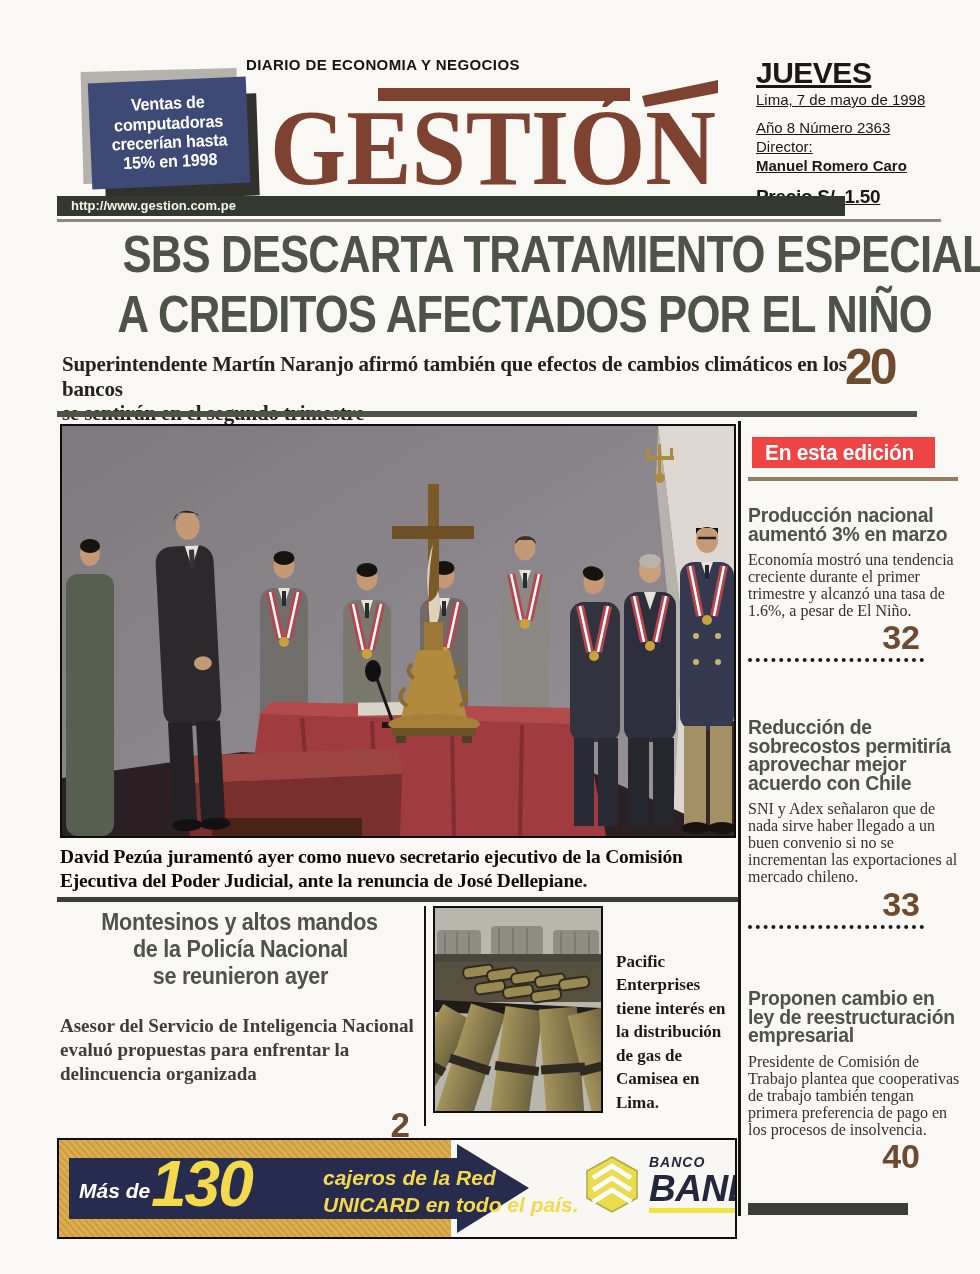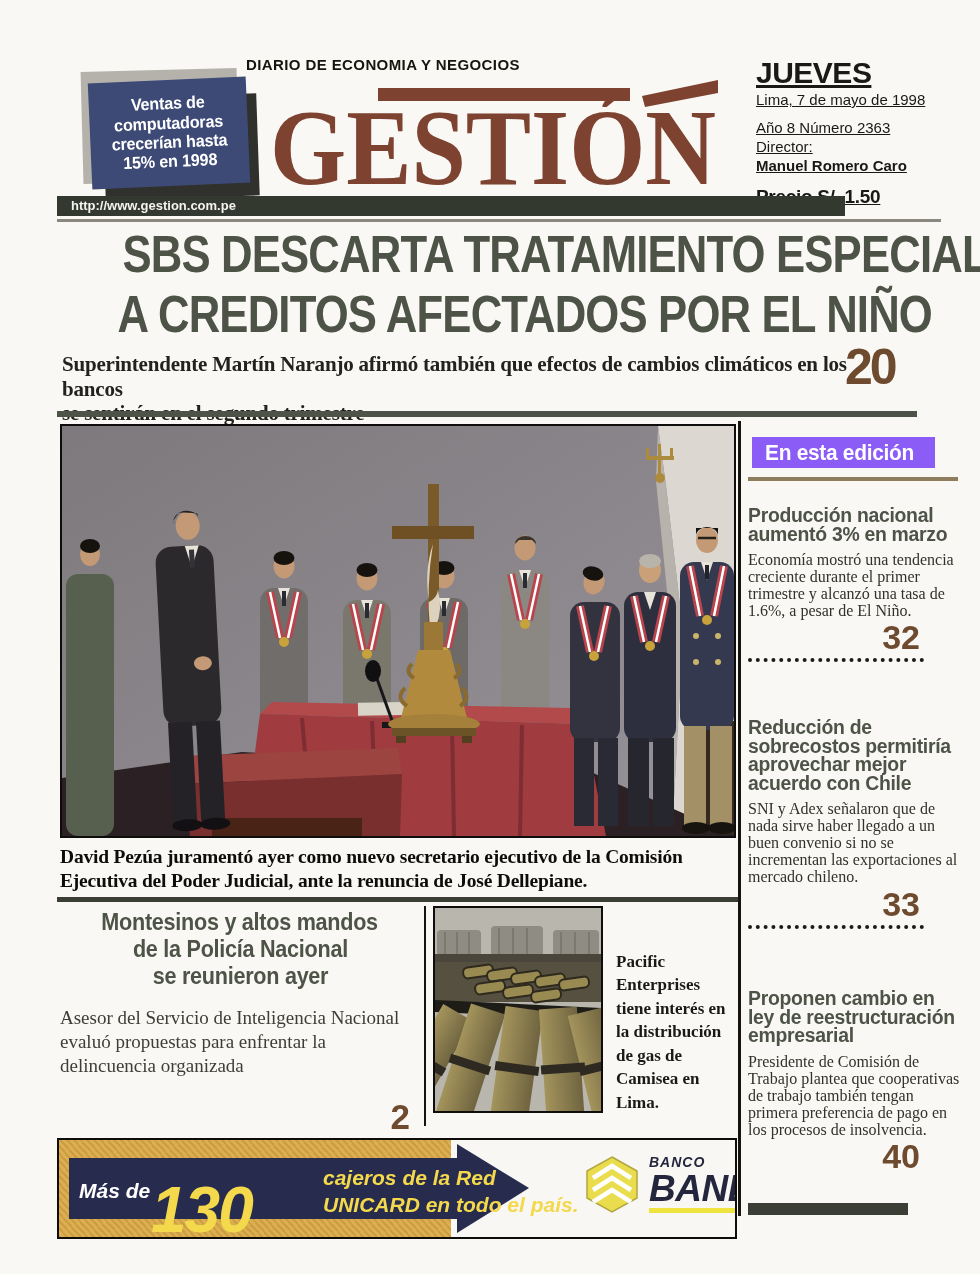--- a/index.html
+++ b/index.html
@@ -37,48 +37,48 @@
   .col-divider{left:738px;top:421px;width:3px;height:795px;background:#15140f;}
   
   .photo-frame{left:60px;top:424px;width:676px;height:414px;border:2px solid #0e0d0b;box-sizing:border-box;background:#8e8a8c;}
   .photo-caption{left:60px;top:845px;width:680px;font-family:"Liberation Serif",serif;font-weight:700;
                  font-size:19.5px;line-height:1.22;color:#0e0d0b;letter-spacing:-.2px;}
   .mid-rule{left:57px;top:897px;width:681px;height:5px;background:#3a3e34;}
   
   .montesinos{left:60px;top:908px;width:360px;}
   .mont-line{text-align:center;font-size:24px;line-height:27px;font-weight:900;color:#4e5347;white-space:nowrap;}
   .mont-line span{display:inline-block;transform:scaleX(.9);transform-origin:center;letter-spacing:-.3px;}
-  .mont-sub{margin-top:17px;font-family:"Liberation Serif",serif;font-weight:400;font-size:19px;
+  .mont-sub{margin-top:25px;font-family:"Liberation Serif",serif;font-weight:700;font-size:19px;
             line-height:1.25;color:#3f3d37;}
   .mont-page{text-align:right;padding-right:10px;margin-top:22px;font-size:35px;font-weight:900;color:#6e4a2f;line-height:1;}
   .sub-divider{left:424px;top:906px;width:2px;height:220px;background:#15140f;}
   .pipes-frame{left:433px;top:906px;width:170px;height:207px;border:2px solid #0e0d0b;box-sizing:border-box;background:#b9b6ad;}
   .camisea{left:616px;top:950px;width:120px;font-family:"Liberation Serif",serif;font-weight:700;
            font-size:17px;line-height:1.38;color:#1a1915;}
   
-  .sb-title-bar{left:752px;top:437px;height:31px;background:#8b5cf6;padding:0 13px;display:flex;align-items:center;}
+  .sb-title-bar{left:752px;top:437px;height:31px;background:#ef4444;padding:0 13px;display:flex;align-items:center;}
   .sb-title-bar span{color:#fff;font-size:22px;font-weight:800;letter-spacing:-.3px;display:inline-block;
                      transform:scaleX(.95);transform-origin:left;white-space:nowrap;}
   .sb-tan-rule{left:748px;top:477px;width:210px;height:4px;background:#8f7e5d;}
   .sb-item{position:absolute;left:748px;width:214px;}
   .sb-head{font-size:20px;line-height:18.5px;font-weight:900;color:#4e5347;letter-spacing:-.3px;
            transform:scaleX(.97);transform-origin:left;}
   .sb-body{margin-top:8px;font-family:"Liberation Serif",serif;font-size:16px;line-height:1.07;color:#33312b;}
   .sb-page{text-align:right;padding-right:42px;font-size:34px;font-weight:900;color:#6e4a2f;line-height:36px;}
   .sb-dots{width:176px;border-bottom:4px dotted #1c1b17;margin-top:3px;}
   .sb-end-bar{left:748px;top:1203px;width:160px;height:12px;background:#3a3e34;}
   
   .ad-box{left:57px;top:1138px;width:680px;height:101px;border:2px solid #0e0d0b;box-sizing:border-box;
           background:#f8f7f3;overflow:hidden;}
   .ad-gold{position:absolute;left:0;top:0;width:392px;height:100%;
            background:repeating-linear-gradient(48deg,rgba(120,80,10,.12) 0 2px,rgba(255,235,170,.10) 2px 5px),#d7a847;}
   .ad-arrow-svg{position:absolute;left:0;top:0;}
   .ad-masde{position:absolute;left:20px;top:39px;color:#fff;font-style:italic;font-weight:800;font-size:21px;}
   .ad-number{position:absolute;left:92px;top:12px;color:#f3d94b;font-style:italic;font-weight:900;
-             font-size:64px;line-height:1;letter-spacing:-2px;margin-top:26px;}
+             font-size:64px;line-height:1;letter-spacing:-2px;}
   .ad-lines{position:absolute;left:264px;top:24px;color:#f3d94b;font-style:italic;font-weight:800;
             font-size:21px;line-height:1.3;white-space:nowrap;}
   .banex{position:absolute;left:524px;top:14px;display:flex;align-items:flex-start;}
   .banex-text{margin-left:8px;}
   .banex-banco{font-size:14px;font-weight:900;font-style:italic;color:#23263c;letter-spacing:1px;}
   .banex-name{font-size:37px;font-weight:900;font-style:italic;color:#23263c;line-height:1;letter-spacing:-.5px;}
   .banex-underline{width:128px;height:5px;background:#efe33f;margin-top:1px;}
 </style>
 </head>
 <body>

